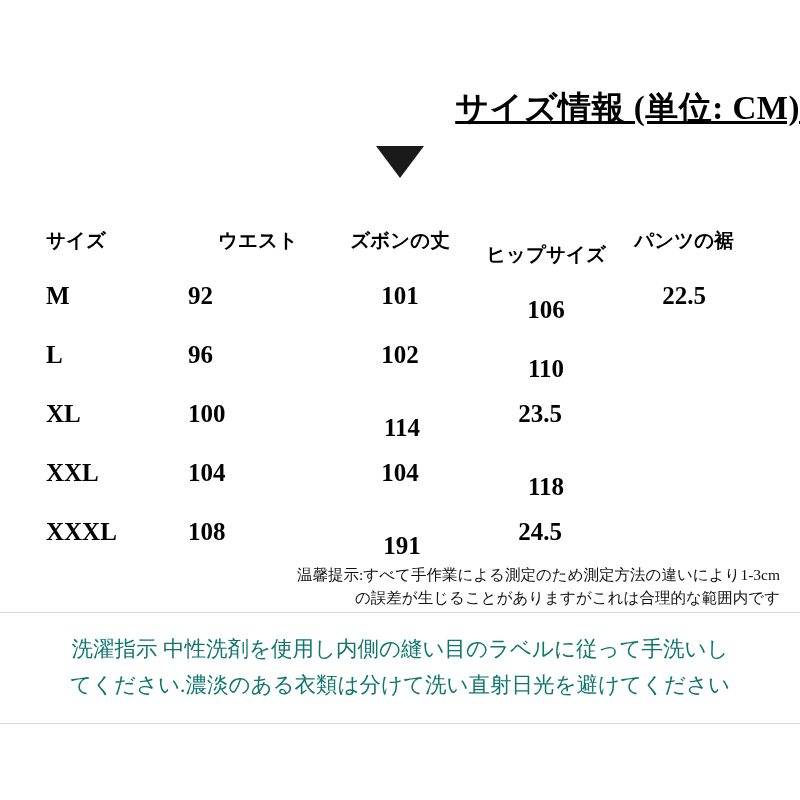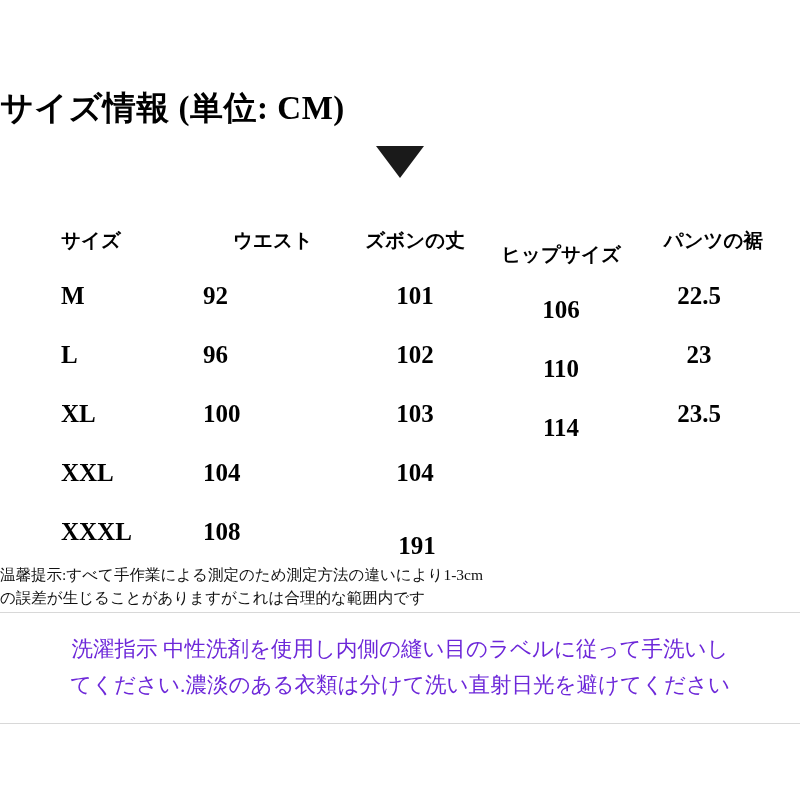--- a/index.html
+++ b/index.html
@@ -20,25 +20,26 @@
     height: 800px;
     box-sizing: border-box;
   }
 
   
   .title {
     position: absolute;
     top: 88px;
     left: 0;
     width: 800px;
-    text-align: left;
+    text-align: right;
     font-size: 33px;
     font-weight: bold;
     letter-spacing: 0.5px;
     line-height: 40px;
+    text-decoration: underline;
   }
 
   
   .arrow-wrap {
     position: absolute;
     top: 146px;
     left: 0;
     width: 800px;
     text-align: center;
   }
@@ -48,21 +49,21 @@
     height: 0;
     border-left: 24px solid transparent;
     border-right: 24px solid transparent;
     border-top: 32px solid #1a1a1a;
   }
 
   
   .table {
     position: absolute;
     top: 214px;
-    left: 51px;
+    left: 36px;
     width: 712px;
   }
   .row {
     display: flex;
     align-items: center;
   }
   .row.header {
     height: 52px;
     font-size: 19.5px;
     font-weight: bold;
@@ -75,29 +76,29 @@
   .c0 { width: 152px; text-align: left; padding-left: 10px; box-sizing: border-box; }
   .c1 { width: 140px; text-align: left; }
   .c2 { width: 144px; text-align: center; }
   .c3 { width: 148px; text-align: center; margin-top: 28px; }
   .c4 { width: 128px; text-align: center; }
 
   .row.header .c0 { text-align: left; }
   .row.header .c1,
   .row.header .c2,
   .row.header .c3 { text-align: center; }
-  .row.header .c4 { text-align: right; }
+  .row.header .c4 { text-align: center; }
 
   
   .note {
     position: absolute;
     top: 563px;
     left: 0;
     width: 780px;
-    text-align: left;
+    text-align: right;
     font-size: 15.5px;
     line-height: 23px;
     color: #111111;
   }
 
   
   .divider {
     position: absolute;
     left: 0;
     width: 800px;
@@ -109,21 +110,21 @@
 
   
   .wash {
     position: absolute;
     top: 631px;
     left: 60px;
     width: 680px;
     text-align: center;
     font-size: 21.5px;
     line-height: 36px;
-    color: #6d28d9;
+    color: #0f766e;
   }
 </style>
 </head>
 <body>
 
 <div class="page">
 
   <div class="title">サイズ情報 (単位: CM)</div>
 
   <div class="arrow-wrap">
@@ -146,41 +147,41 @@
       <div class="c2">101</div>
       <div class="c3">106</div>
       <div class="c4">22.5</div>
     </div>
 
     <div class="row data">
       <div class="c0">L</div>
       <div class="c1">96</div>
       <div class="c2">102</div>
       <div class="c3">110</div>
-      <div class="c4">23</div>
     </div>
 
     <div class="row data">
       <div class="c0">XL</div>
       <div class="c1">100</div>
-      <div class="c2">103</div>
       <div class="c3">114</div>
       <div class="c4">23.5</div>
     </div>
 
     <div class="row data">
       <div class="c0">XXL</div>
       <div class="c1">104</div>
       <div class="c2">104</div>
+      <div class="c3">118</div>
     </div>
 
     <div class="row data">
       <div class="c0">XXXL</div>
       <div class="c1">108</div>
       <div class="c3">191</div>
+      <div class="c4">24.5</div>
     </div>
 
   </div>
 
   <div class="note">
     <div>温馨提示:すべて手作業による測定のため測定方法の違いにより1-3cm</div>
     <div>の誤差が生じることがありますがこれは合理的な範囲内です</div>
   </div>
 
   <div class="divider top"></div>

